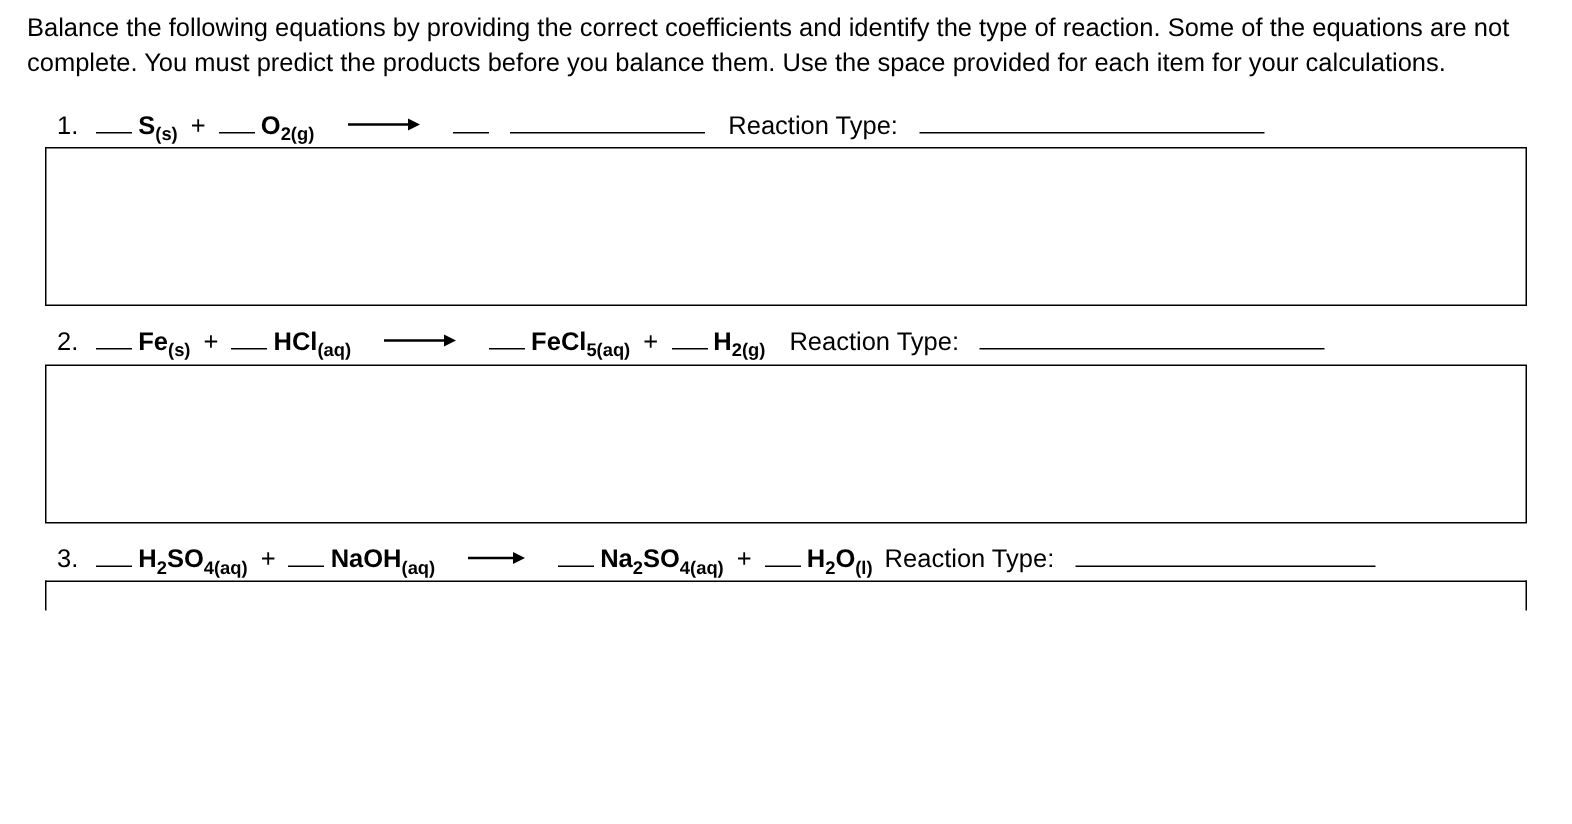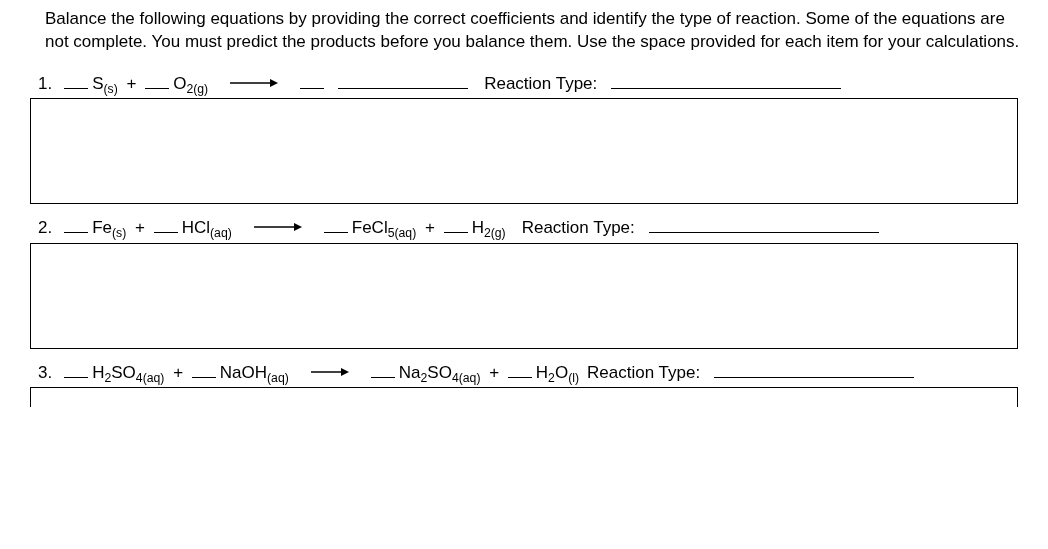--- a/index.html
+++ b/index.html
@@ -11,21 +11,20 @@
       font-family: Arial, Helvetica, sans-serif;
       font-size: 17px;
       color: #000;
       background: #fff;
       padding: 8px 18px;
       width: 1048px;
     }
     .instructions {
       line-height: 1.35;
       margin-bottom: 18px;
-      margin-left: 27px;
     }
     .item-row {
       display: flex;
       align-items: baseline;
       gap: 4px;
       padding-left: 20px;
       margin-bottom: 2px;
     }
     .num {
       margin-right: 8px;
@@ -67,20 +66,21 @@
       border: 1.5px solid #000;
       height: 106px;
       margin: 0 12px 12px 12px;
     }
     .workbox-short {
       height: 20px;
       border-bottom: none;
     }
     .chem {
       white-space: nowrap;
+      font-weight: bold;
     }
     .gap {
       display: inline-block;
       width: 6px;
     }
   </style>
 </head>
 <body>
 
 <p class="instructions">Balance the following equations by providing the correct coefficients and identify the type of reaction. Some of the equations are not complete. You must predict the products before you balance them. Use the space provided for each item for your calculations.</p>

